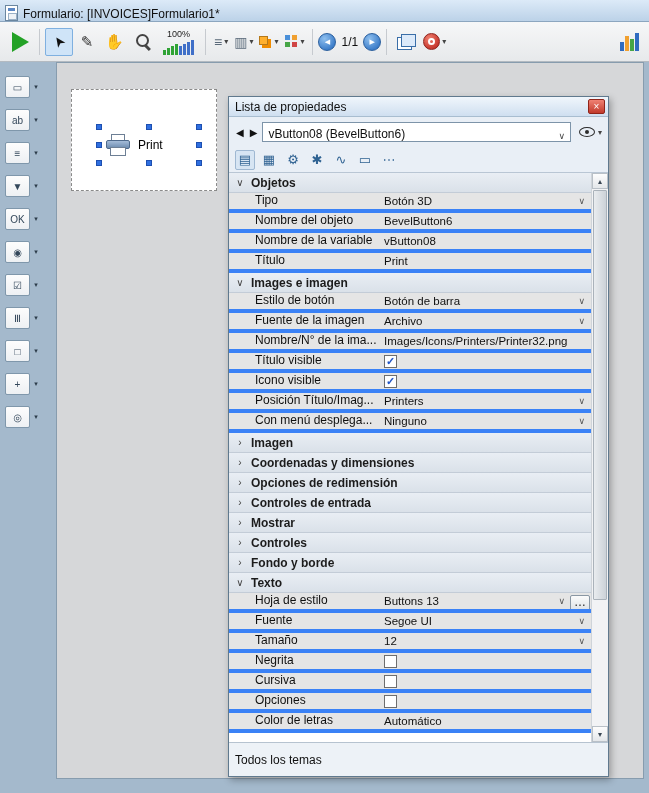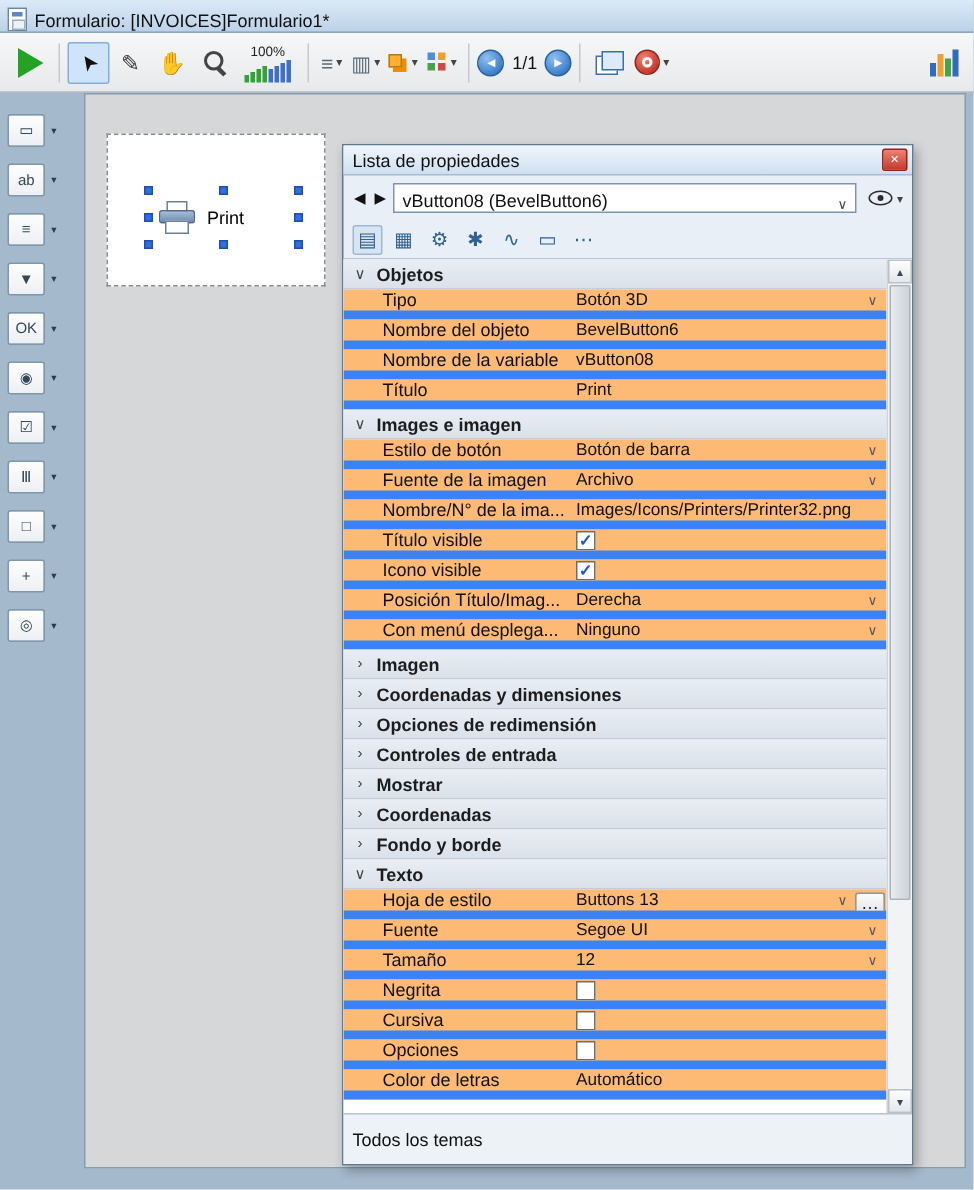--- a/index.html
+++ b/index.html
@@ -79,21 +79,21 @@
   .eye-btn{display:flex;align-items:center;gap:3px;margin-left:4px}
   .eye{width:16px;height:10px;border:1px solid #2c2c2c;border-radius:50%;position:relative}
   .eye::after{content:"";position:absolute;left:5px;top:2px;width:4px;height:4px;background:#2c2c2c;border-radius:50%}
   .panel-tabs{height:26px;flex:none;display:flex;align-items:center;gap:4px;padding:0 6px;border-bottom:1px solid #b9c6d4}
   .ptab{width:20px;height:20px;display:flex;align-items:center;justify-content:center;font-size:13px;color:#2f6292;border:1px solid transparent;border-radius:2px}
   .ptab.active{background:#d7e5f3;border-color:#9fb8d2}
   .prop-area{flex:1;position:relative;background:#fff;overflow:hidden}
   .prop-list{margin-right:17px}
   .sec-header{height:20px;display:flex;align-items:center;background:linear-gradient(#e9eef4,#dae1e9);border-bottom:1px solid #c3ccd7;font-weight:bold;color:#1c1c1c}
   .sec-chev{width:22px;text-align:center;font-size:10px;color:#444;font-weight:normal}
-  .prow{height:20px;display:flex;align-items:center;background:#fdba74;border-bottom:6px solid #3b82f6}
+  .prow{height:20px;display:flex;align-items:flex-start;background:#e5e5e5;border-bottom:4px solid #3b82f6}
   .plabel{width:153px;padding-left:26px;white-space:nowrap;overflow:hidden;flex:none}
   .pvalue{flex:1;display:flex;align-items:center;position:relative;height:100%;padding-left:2px;white-space:nowrap;overflow:hidden;font-size:11.5px}
   .pchev{position:absolute;right:6px;font-size:9px;color:#555}
   .pchev.shifted{right:26px}
   .cbx{width:13px;height:13px;border:1px solid #6e6e6e;background:#fff;display:flex;align-items:center;justify-content:center;font-size:11px;color:#2456c4;font-weight:bold}
   .dots-btn{position:absolute;right:1px;top:2px;width:20px;height:16px;background:linear-gradient(#fbfbfb,#dfe3e7);border:1px solid #8a97a4;border-radius:2px;text-align:center;line-height:13px;font-size:12px;color:#222}
   .vscroll{position:absolute;top:0;right:0;bottom:0;width:17px;background:#f2f3f5;border-left:1px solid #cfd4d9}
   .varrow{position:absolute;left:0;width:16px;height:16px;text-align:center;font-size:8px;color:#3a4754;line-height:15px;background:linear-gradient(#fdfdfd,#e4e7ea);border:1px solid #b9c0c7}
   .va-up{top:0}.va-down{bottom:0}
   .vthumb{position:absolute;left:1px;width:14px;top:17px;height:72%;background:linear-gradient(90deg,#e9ecef,#ccd2d8);border:1px solid #aab2ba;border-radius:1px}
@@ -339,21 +339,21 @@
           </div>
           <div class="prow">
             <span class="plabel">Icono visible</span>
             <span class="pvalue">
               <span class="cbx">✓</span>
             </span>
           </div>
           <div class="prow">
             <span class="plabel">Posición Título/Imag...</span>
             <span class="pvalue">
-              <span>Derecha</span>
+              <span>Printers</span>
               <span class="pchev">∨</span>
             </span>
           </div>
           <div class="prow">
             <span class="plabel">Con menú desplega...</span>
             <span class="pvalue">
               <span>Ninguno</span>
               <span class="pchev">∨</span>
             </span>
           </div>
@@ -372,21 +372,21 @@
           <div class="sec-header">
             <span class="sec-chev">›</span>
             <span>Controles de entrada</span>
           </div>
           <div class="sec-header">
             <span class="sec-chev">›</span>
             <span>Mostrar</span>
           </div>
           <div class="sec-header">
             <span class="sec-chev">›</span>
-            <span>Coordenadas</span>
+            <span>Controles</span>
           </div>
           <div class="sec-header">
             <span class="sec-chev">›</span>
             <span>Fondo y borde</span>
           </div>
           <div class="sec-header">
             <span class="sec-chev">∨</span>
             <span>Texto</span>
           </div>
           <div class="prow">

